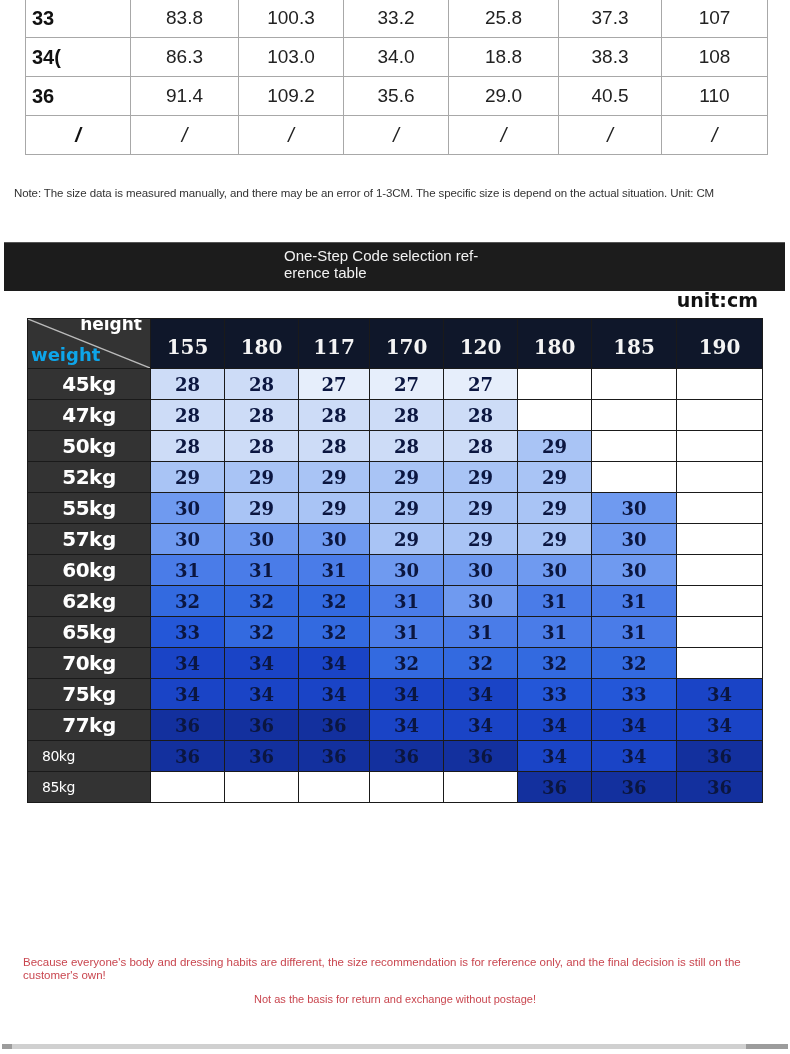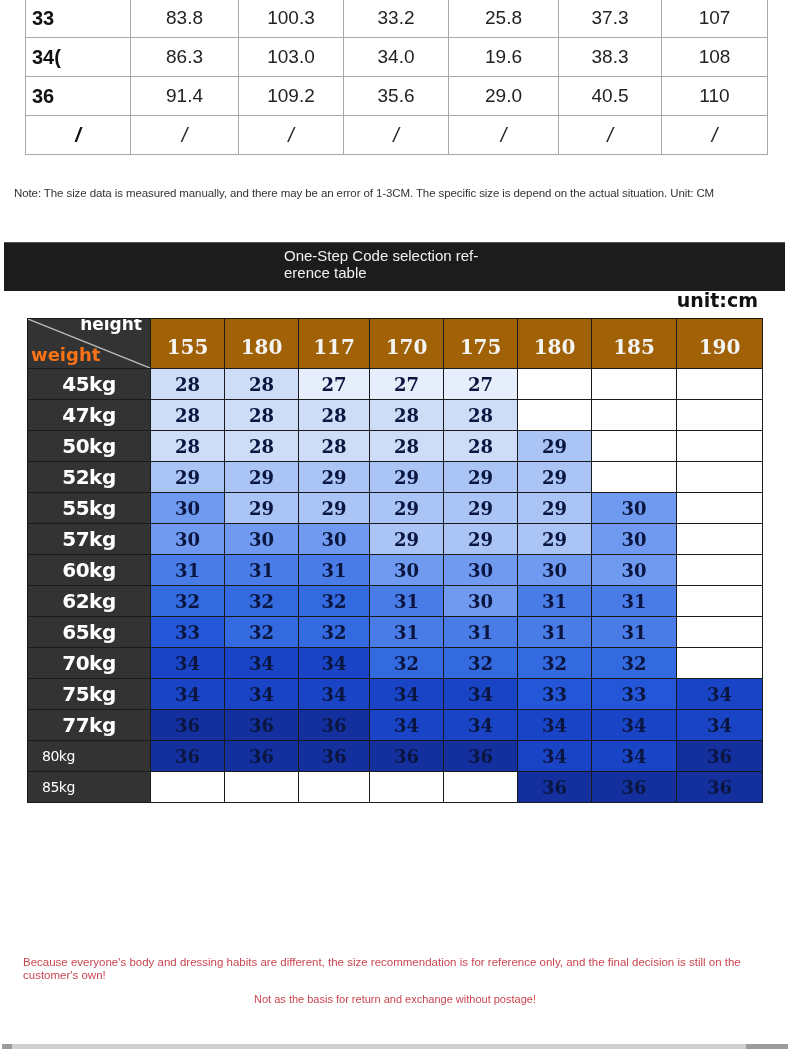--- a/index.html
+++ b/index.html
@@ -15,25 +15,25 @@
   #note { left:14px; top:187px; font-size:11.5px; color:#333; white-space:nowrap; letter-spacing:-0.1px; }
 
   #banner { left:4px; top:242px; width:781px; height:48px; background:#1c1c1c; border-top:1px solid #555; }
   #banner-title { position:absolute; left:280px; top:4px; width:230px; color:#f2f2f2; font-size:15px; line-height:17px; }
 
   #unit { right:32px; top:289px; font-family:"DejaVu Sans", sans-serif; font-weight:bold; font-size:19px; color:#111; }
 
   
   #grid { left:27px; top:318px; border-collapse:collapse; table-layout:fixed; }
   #grid th, #grid td { border:1.5px solid #1a1a1a; padding:0; text-align:center; }
-  #grid thead th { background:#a16207; color:#f4f4f4; height:43px; font-family:"DejaVu Serif", serif; font-weight:bold; font-size:20px; padding-top:6px; }
+  #grid thead th { background:#0f172a; color:#f4f4f4; height:43px; font-family:"DejaVu Serif", serif; font-weight:bold; font-size:20px; padding-top:6px; }
   #grid th.corner { position:relative; background:#333333; overflow:hidden; }
   #grid th.corner .diag { position:absolute; left:0; top:0; width:100%; height:100%; }
   #grid th.corner .h-lbl { position:absolute; right:8px; top:-5px; font-family:"DejaVu Sans", sans-serif; font-size:17px; color:#fff; }
-  #grid th.corner .w-lbl { position:absolute; left:3px; bottom:3px; font-family:"DejaVu Sans", sans-serif; font-size:18px; color:#f97316; }
+  #grid th.corner .w-lbl { position:absolute; left:3px; bottom:3px; font-family:"DejaVu Sans", sans-serif; font-size:18px; color:#0ea5e9; }
   #grid td.wlabel { background:#333333; color:#ffffff; font-family:"DejaVu Sans", sans-serif; font-weight:bold; font-size:20px; height:30px; letter-spacing:-0.5px; }
   #grid td.wlabel.small { font-weight:normal; font-size:14px; text-align:left; padding-left:14px; }
   #grid td.cell { height:30px; font-family:"DejaVu Serif", serif; font-weight:bold; font-size:18px; color:#0b1640; }
   #grid td.empty { background:#ffffff; }
 
   #disclaimer-1 { left:23px; top:956px; width:750px; font-size:11.5px; line-height:13px; color:#c9464f; }
   #disclaimer-2 { left:0; width:790px; top:993px; text-align:center; font-size:11px; color:#c9464f; }
 
   #hscroll { left:2px; top:1044px; width:786px; height:5px; background:#d0d0d0; }
   #hscroll .thumb-l { position:absolute; left:0; top:0; width:10px; height:5px; background:#9c9c9c; }
@@ -60,21 +60,21 @@
         <td>33.2</td>
         <td>25.8</td>
         <td>37.3</td>
         <td>107</td>
       </tr>
       <tr>
         <td class="first">34(</td>
         <td>86.3</td>
         <td>103.0</td>
         <td>34.0</td>
-        <td>19.6</td>
+        <td>18.8</td>
         <td>38.3</td>
         <td>108</td>
       </tr>
       <tr>
         <td class="first">36</td>
         <td>91.4</td>
         <td>109.2</td>
         <td>35.6</td>
         <td>29.0</td>
         <td>40.5</td>
@@ -118,21 +118,21 @@
         <svg class="diag" viewBox="0 0 123 44" preserveAspectRatio="none">
           <line x1="0" y1="0" x2="123" y2="44" stroke="#bbbbbb" stroke-width="1.2"></line>
         </svg>
         <span class="h-lbl">height</span>
         <span class="w-lbl">weight</span>
       </th>
     <th>155</th>
         <th>180</th>
         <th>117</th>
         <th>170</th>
-        <th>175</th>
+        <th>120</th>
         <th>180</th>
         <th>185</th>
         <th>190</th>
       </tr>
   </thead>
   <tbody id="grid-body">
       <tr>
         <td class="wlabel">45kg</td>
         <td class="cell" style="background: rgb(205, 220, 247);">28</td>
         <td class="cell" style="background: rgb(205, 220, 247);">28</td>

